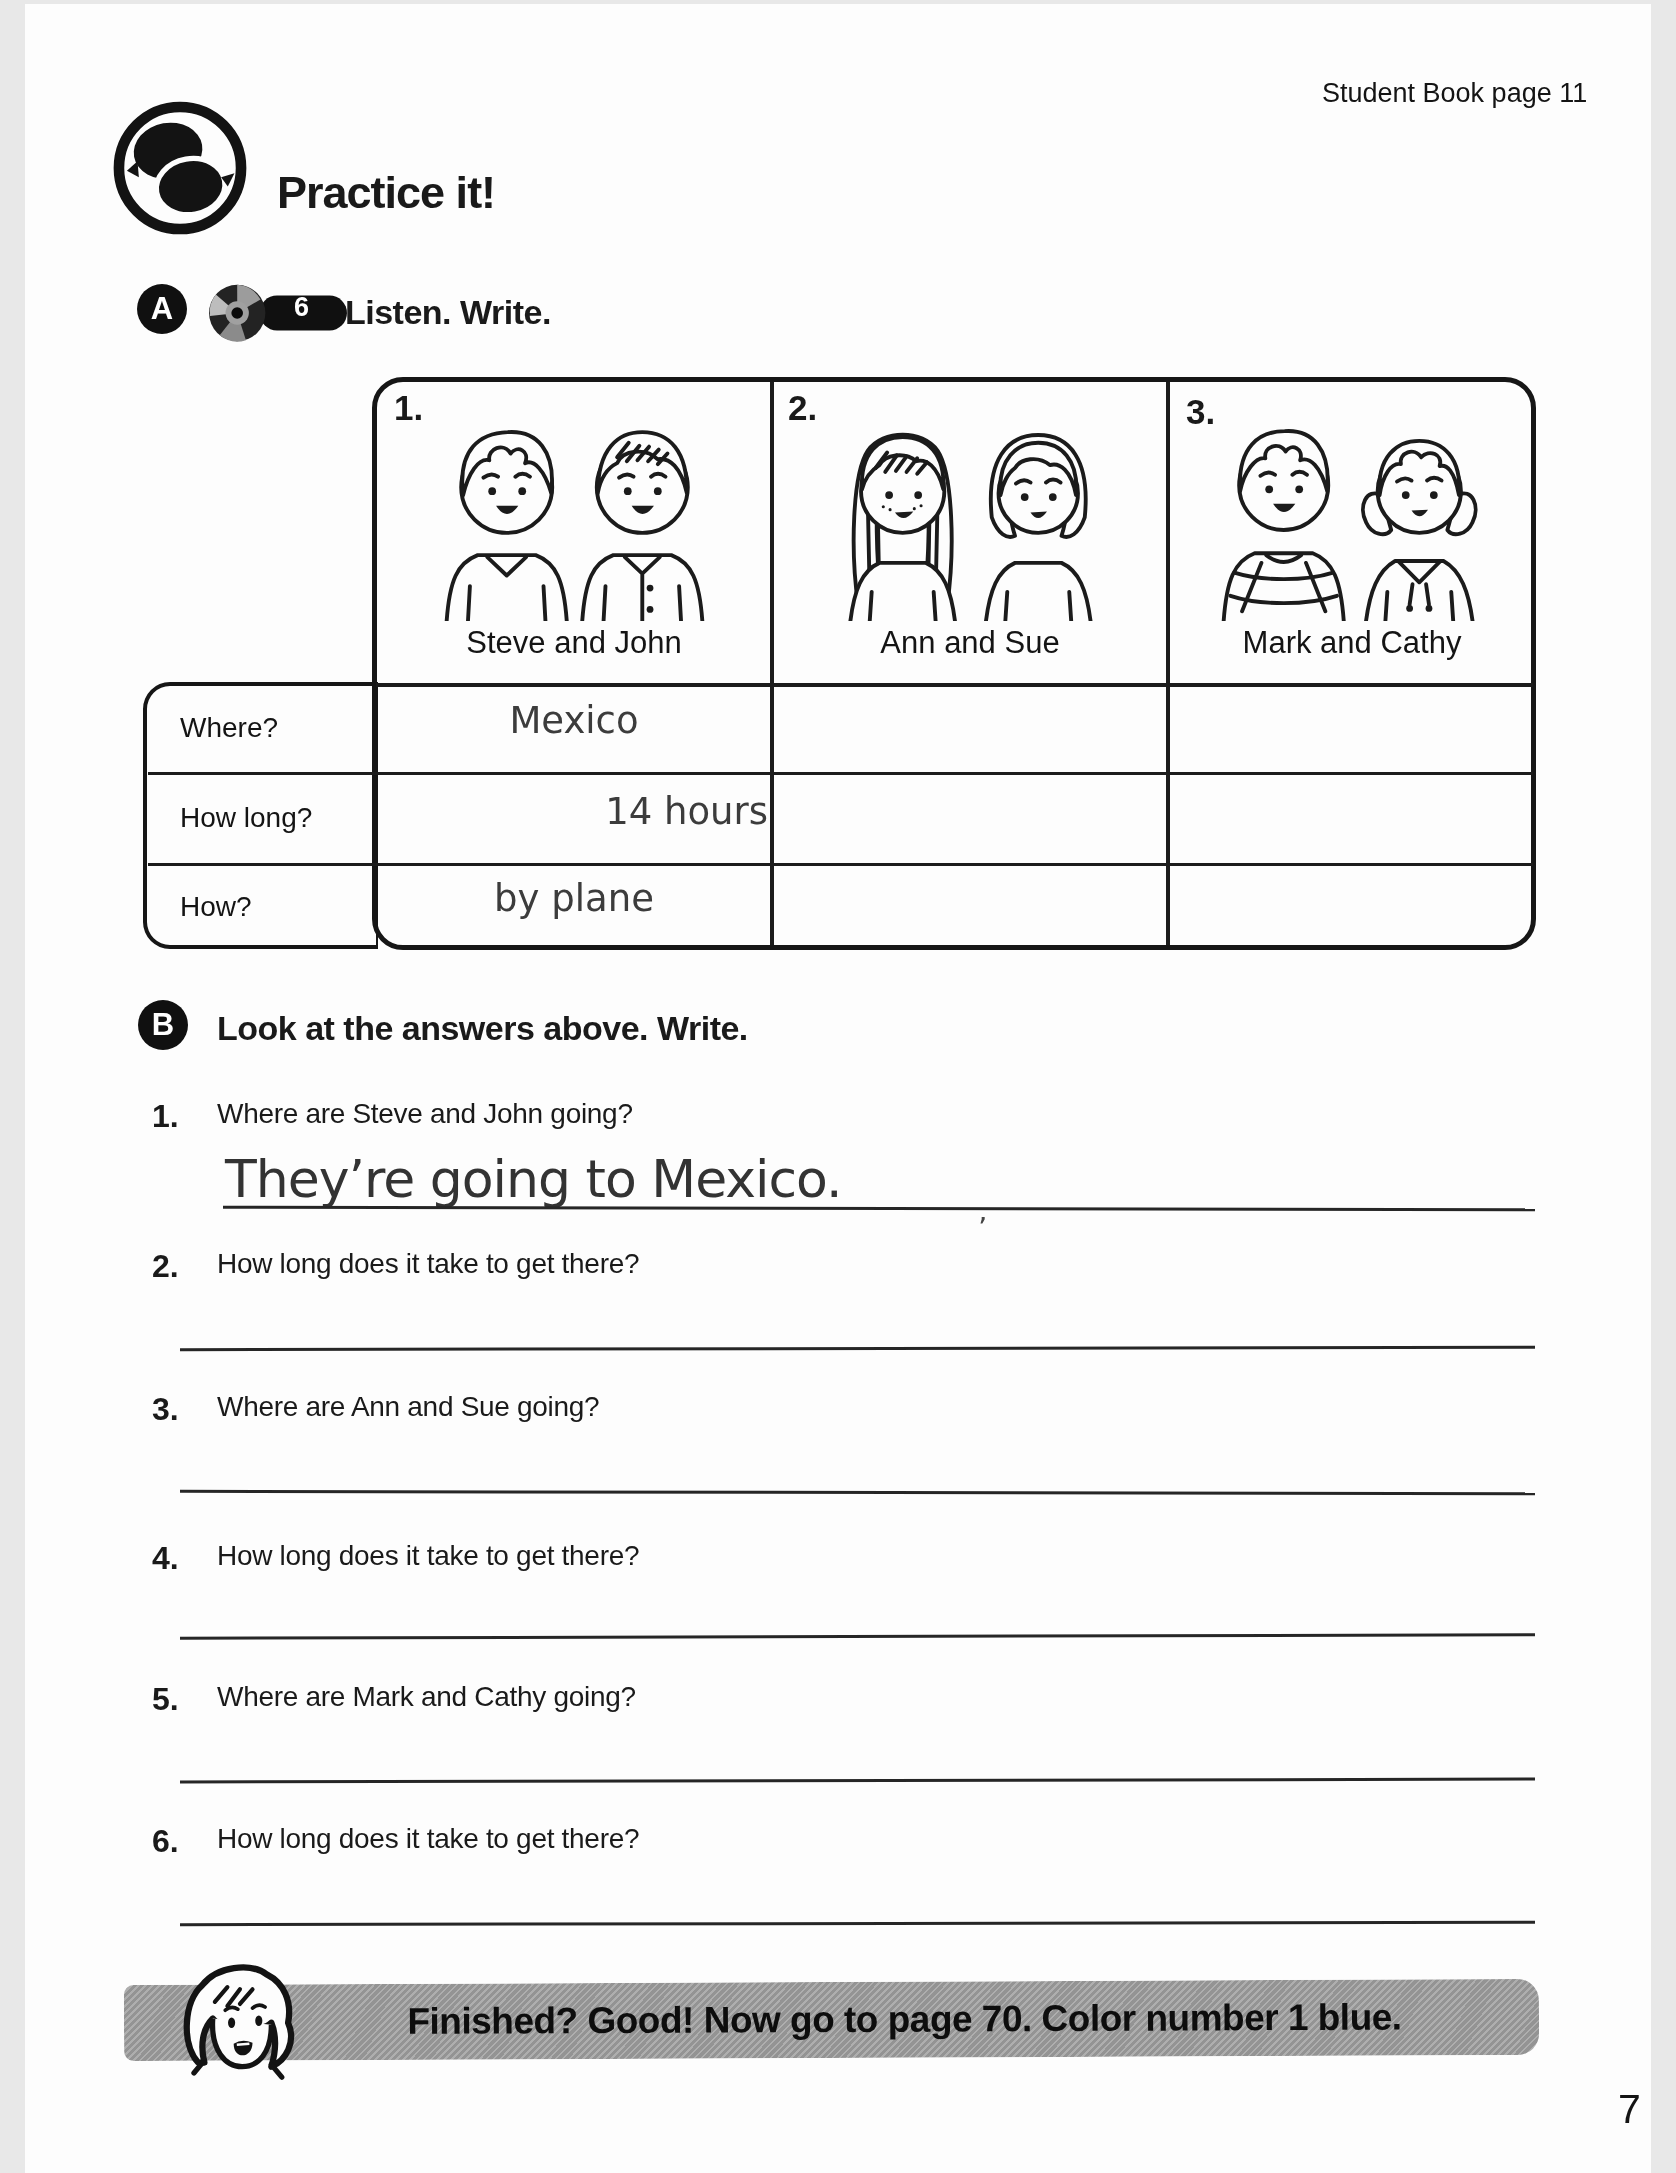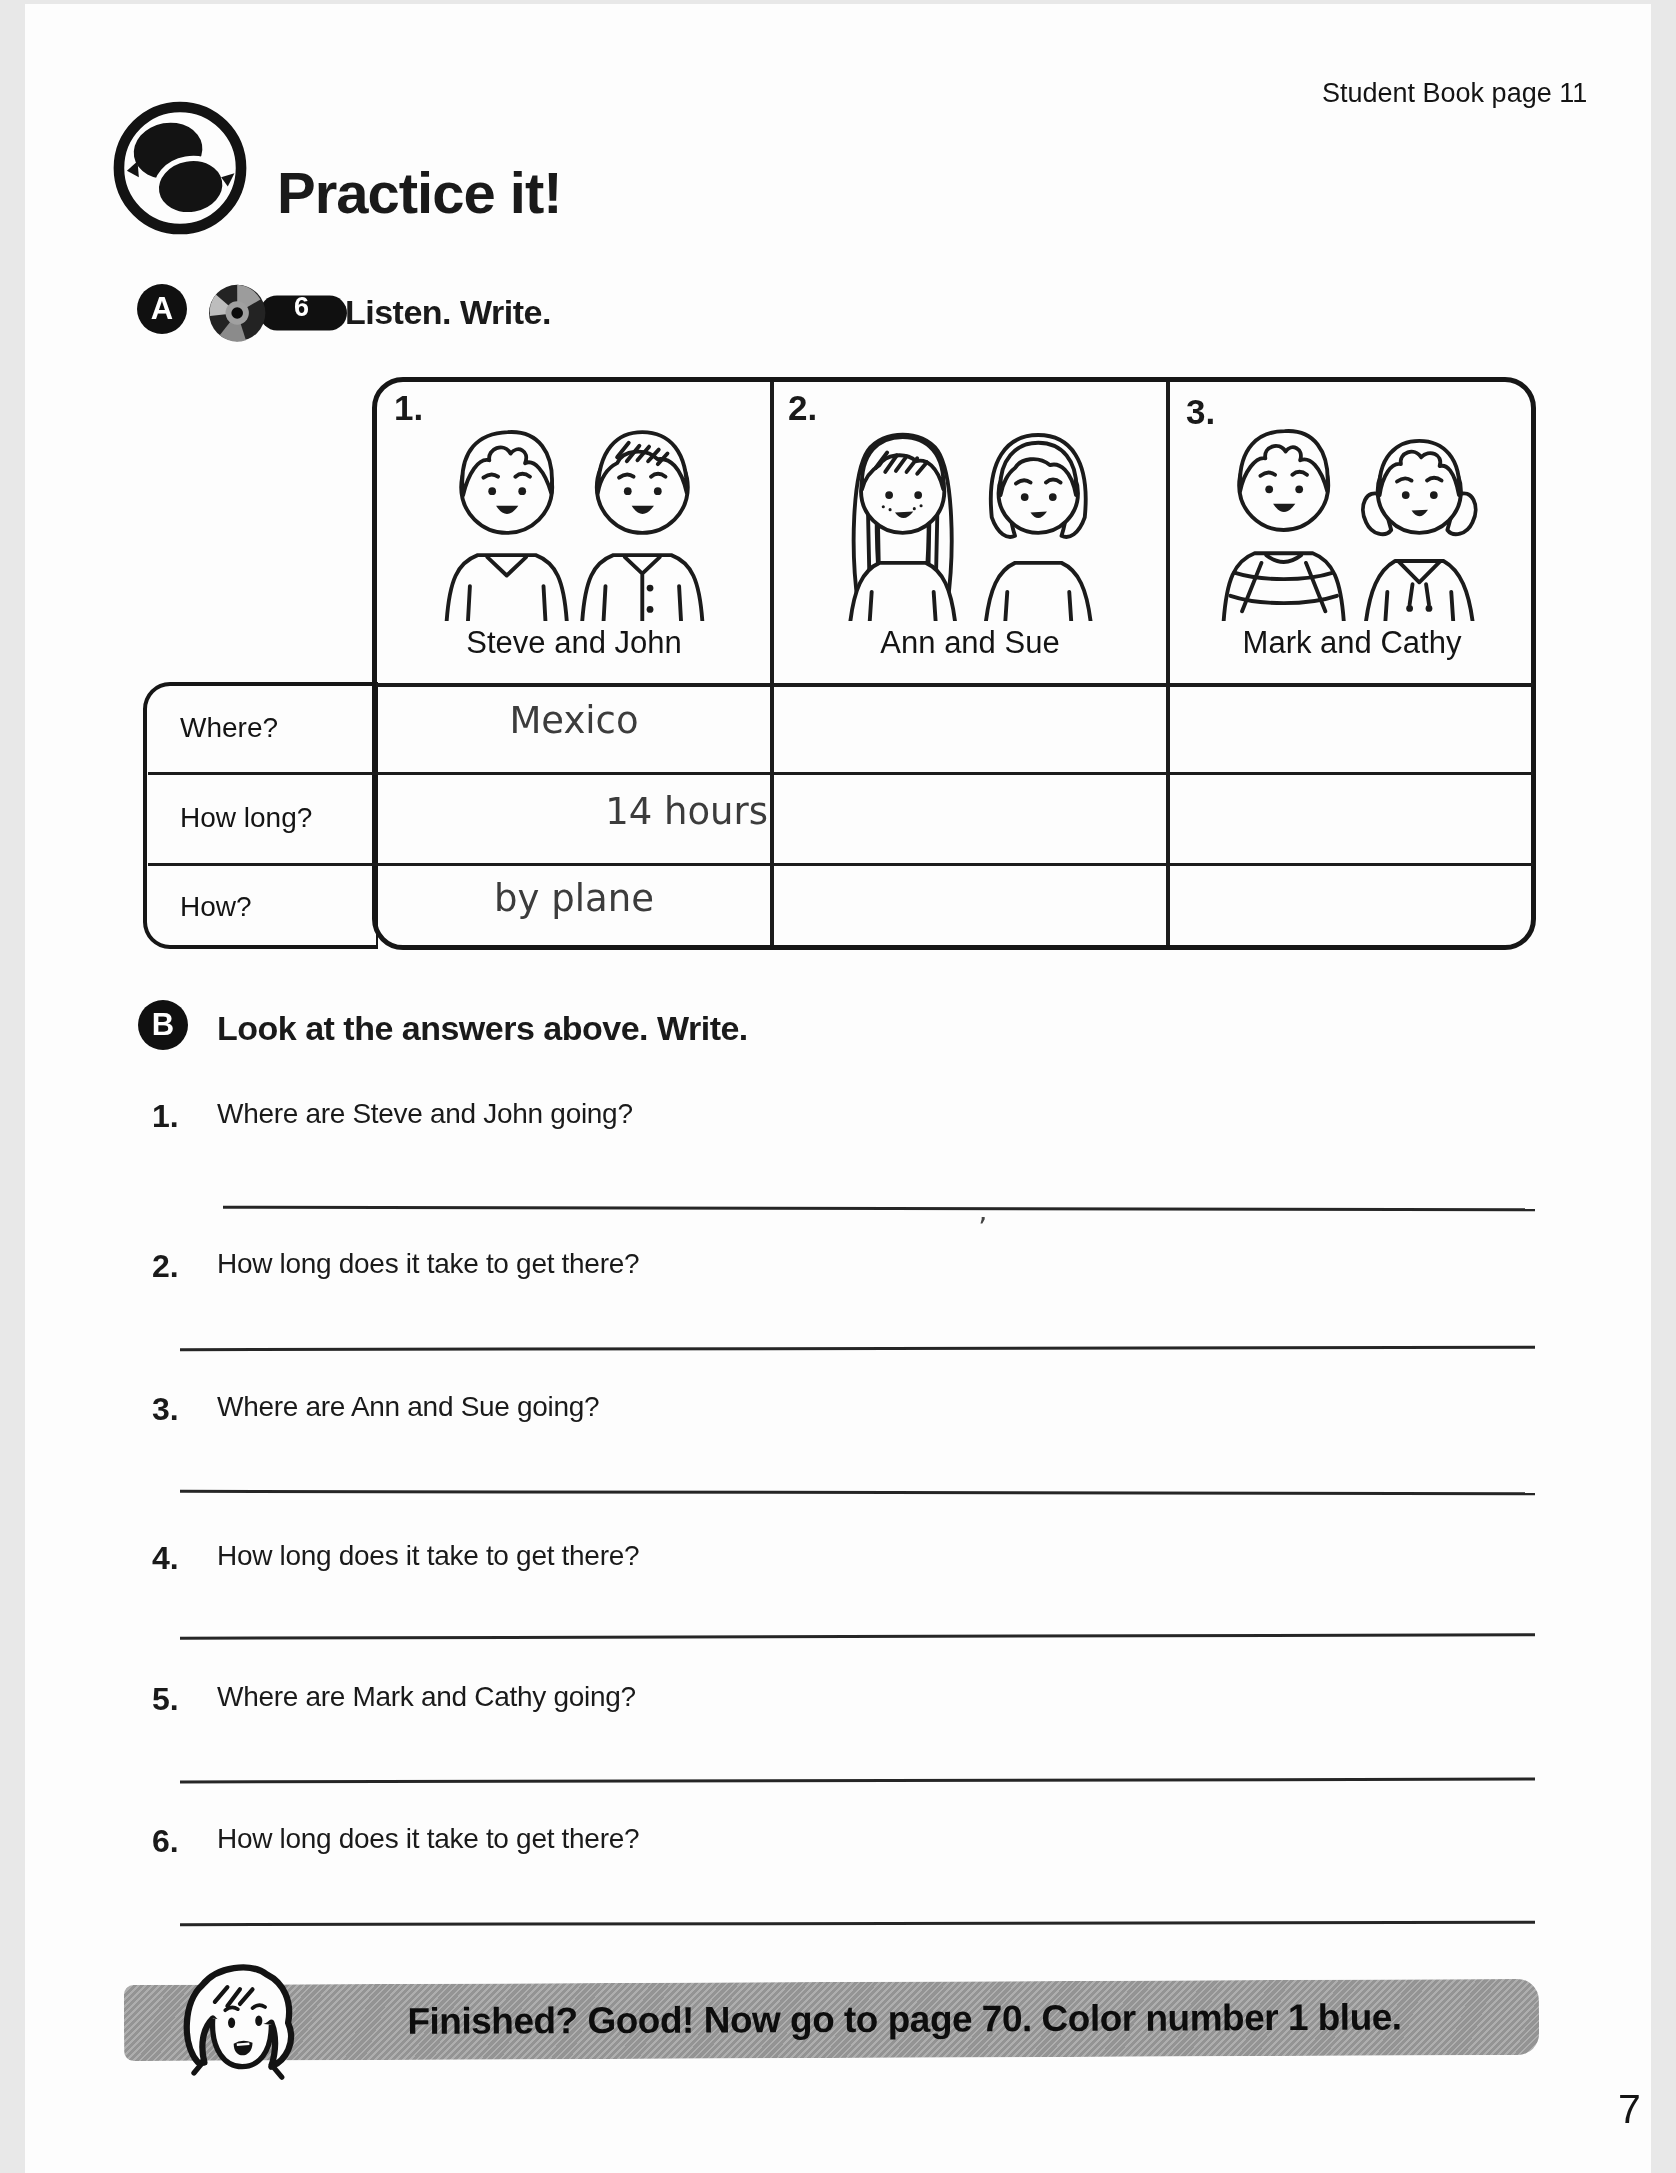--- a/index.html
+++ b/index.html
@@ -7,21 +7,21 @@
   .page {
     position:relative; width:1626px; height:2174px; margin:4px auto;
     background:#fdfdfd; overflow:hidden;
     font-family:"Liberation Sans", sans-serif; color:#1a1a1a;
   }
   .abs { position:absolute; }
 
   
   .note-top { left:1297px; top:74px; font-size:27px; color:#141414; }
   .title-icon { left:82px; top:91px; width:146px; height:146px; }
-  .page-title { left:252px; top:155px; font-size:58px; font-weight:bold; letter-spacing:-1px; }
+  .page-title { left:252px; top:163px; font-size:45px; font-weight:bold; letter-spacing:-1px; }
 
   
   .badge {
     width:50px; height:50px; background:#101010; border-radius:50%;
     color:#fff; font-weight:bold; font-size:31px;
     display:flex; align-items:center; justify-content:center;
   }
   .badge-a { left:112px; top:280px; }
   .badge-b { left:113px; top:996px; }
   .cd-wrap { left:180px; top:275px; width:146px; height:68px; }
@@ -227,20 +227,21 @@
 
   <div class="abs hand cell-ans ca-1">Mexico</div>
   <div class="abs hand cell-ans ca-2">14 hours</div>
   <div class="abs hand cell-ans ca-3">by plane</div>
 
   <div class="abs badge badge-b">B</div>
   <div class="abs instr-b">Look at the answers above. Write.</div>
 
   <div class="abs q-num qt-1">1.</div>
   <div class="abs q-text qt-1">Where are Steve and John going?</div>
+  <div class="abs hand q1-answer">They’re going to Mexico.</div>
   <div class="abs ans-line al-1"></div>
   <div class="abs hand stray">’</div>
 
   <div class="abs q-num qt-2">2.</div>
   <div class="abs q-text qt-2">How long does it take to get there?</div>
   <div class="abs ans-line al-2"></div>
 
   <div class="abs q-num qt-3">3.</div>
   <div class="abs q-text qt-3">Where are Ann and Sue going?</div>
   <div class="abs ans-line al-3"></div>

